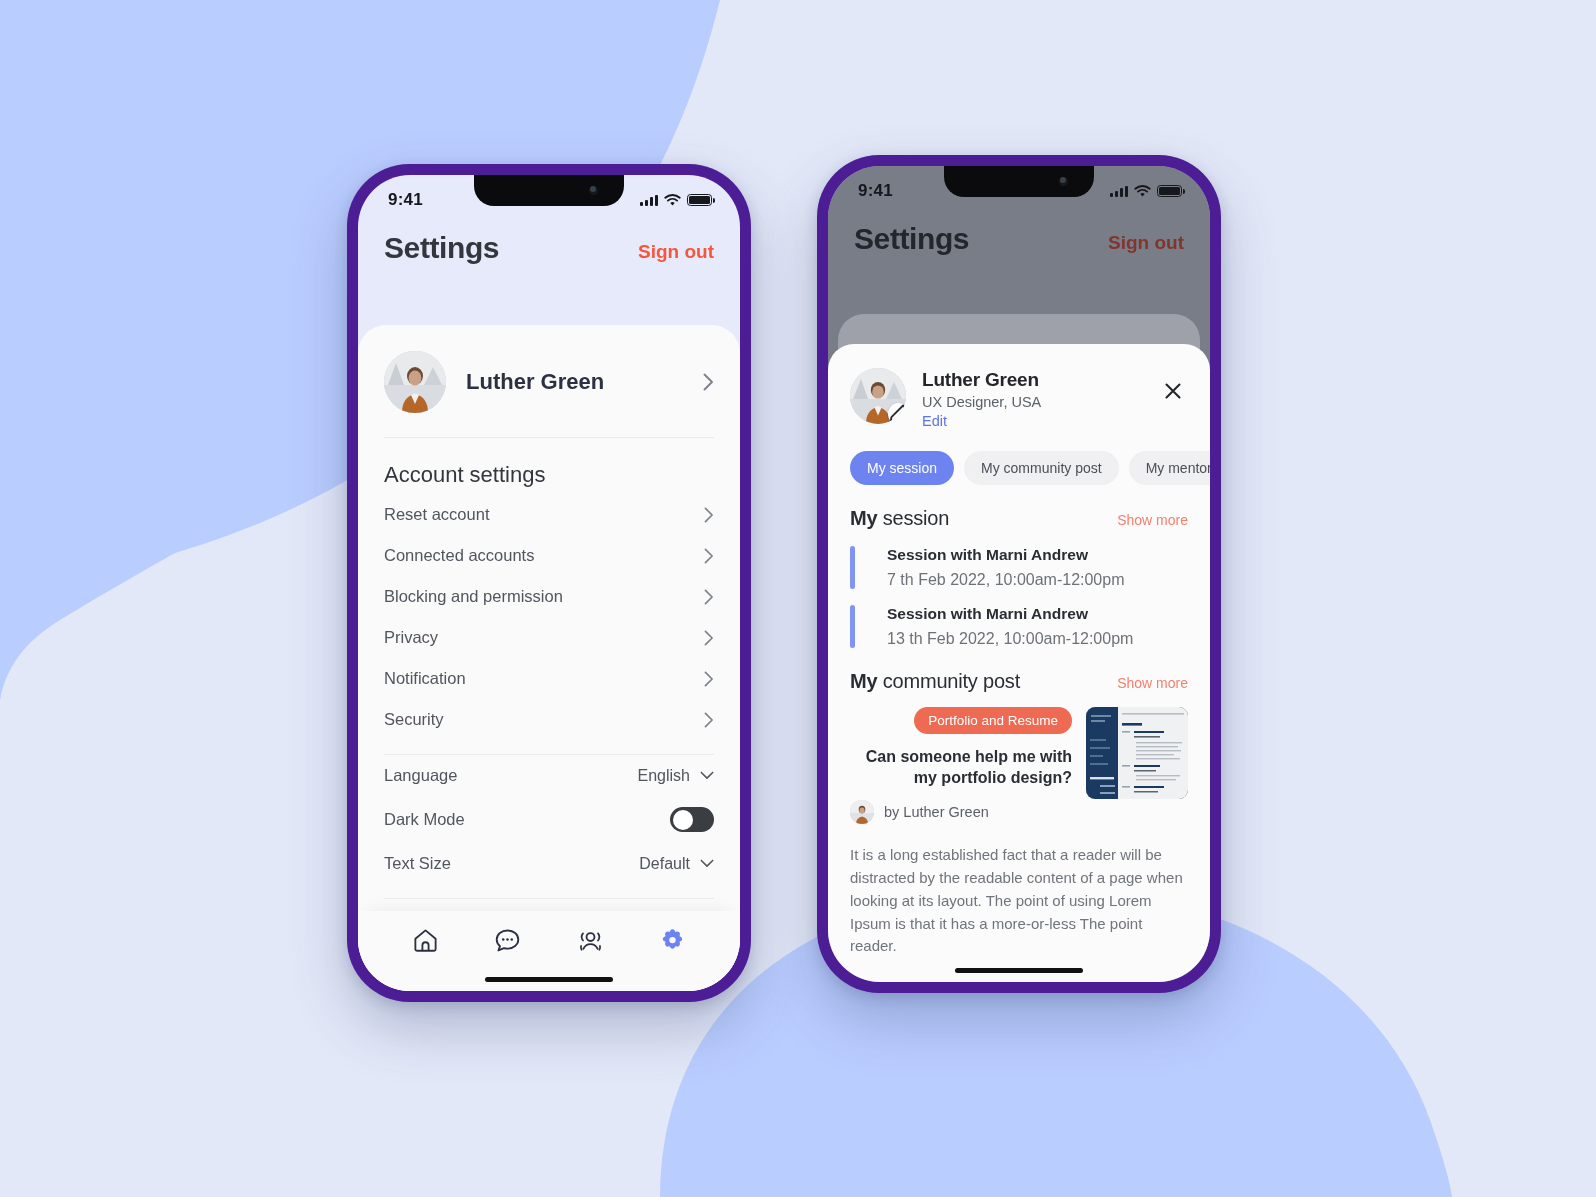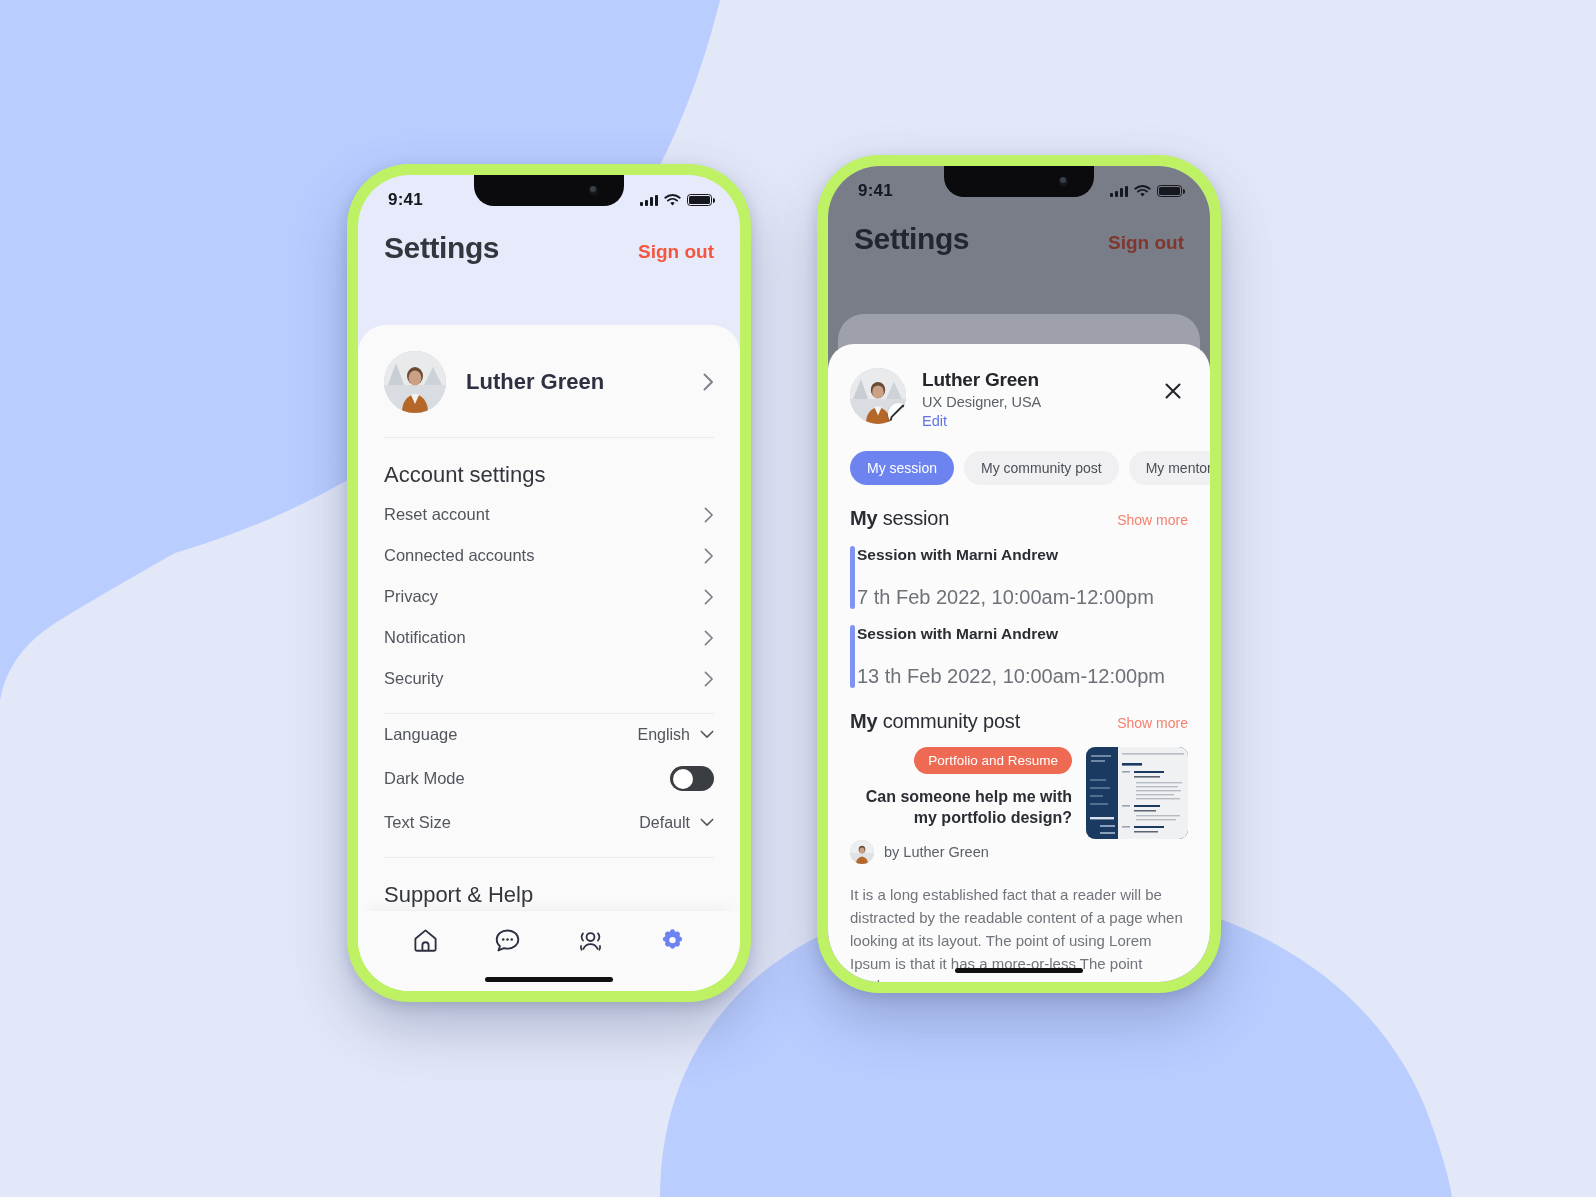--- a/index.html
+++ b/index.html
@@ -15,21 +15,21 @@
     overflow: hidden;
   }
   
   .bg-svg { position: absolute; inset: 0; width: 1596px; height: 1197px; }
 
   
   .phone {
     position: absolute;
     width: 404px; height: 838px;
     border-radius: 62px;
-    background: #bef264;
+    background: #4c1d95;
     padding: 11px;
     box-shadow: 0 26px 55px rgba(60,72,120,.30), 0 4px 14px rgba(40,50,90,.18);
   }
   .phone::before{ 
     content:"";
     position:absolute; inset:-3px;
     border-radius: 65px;
     background: linear-gradient(135deg,#cfe0ea 0%, #8fa3ae 22%, #e6f1f6 45%, #7d929d 70%, #c7d9e4 100%);
     z-index:-1;
   }
@@ -195,24 +195,24 @@
 
   .sec-head{
     display:flex; align-items:baseline; justify-content:space-between;
     margin-top:22px;
   }
   .sec-h{ font-size:20px; color:#2a2d34; letter-spacing:-.2px;}
   .sec-h b{ font-weight:700; }
   .sec-h span{ font-weight:400; }
   .showmore{ font-size:14px; color:#f4806e; cursor:pointer;}
 
-  .sess{ display:flex; gap:2px; margin-top:16px; }
+  .sess{ display:flex; gap:32px; margin-top:16px; }
   .sess .bar{ width:5px; border-radius:3px; background:#8094f2; flex:0 0 auto;}
   .sess-t{ font-size:15.5px; font-weight:700; color:#2a2d34; }
-  .sess-d{ font-size:20px; color:#6d7178; margin-top:22px; }
+  .sess-d{ font-size:16px; color:#6d7178; margin-top:7px; }
 
   .post{ display:flex; gap:14px; margin-top:14px; align-items:flex-start;}
   .post-l{ flex:1;text-align:right; }
   .tag{
     display:inline-block; background:#ee6a52; color:#fff;
     font-size:13.5px; padding:6px 14px; border-radius:14px;
   }
   .post-title{ font-size:16px; font-weight:700; color:#2a2d34; line-height:1.32; margin-top:12px;}
   .post-by{ display:flex; align-items:center; gap:10px; margin-top:12px;}
   .post-by .pa{ width:24px;height:24px;border-radius:50%;overflow:hidden;background:#cfd3d8;}
@@ -301,20 +301,26 @@
           <div class="sec-title">Account settings</div>
 
           <div class="opt-row">
             <div class="opt-label">Reset account</div>
             <svg width="10" height="16" viewBox="0 0 11 18">
                 <path d="M1.5 1.5 L9 9 L1.5 16.5" stroke="#7c828c" stroke-width="1.9" fill="none" stroke-linecap="round" stroke-linejoin="round"></path>
               </svg>
           </div>
           <div class="opt-row">
             <div class="opt-label">Connected accounts</div>
+            <svg width="10" height="16" viewBox="0 0 11 18">
+                <path d="M1.5 1.5 L9 9 L1.5 16.5" stroke="#7c828c" stroke-width="1.9" fill="none" stroke-linecap="round" stroke-linejoin="round"></path>
+              </svg>
+          </div>
+          <div class="opt-row">
+            <div class="opt-label">Blocking and permission</div>
             <svg width="10" height="16" viewBox="0 0 11 18">
                 <path d="M1.5 1.5 L9 9 L1.5 16.5" stroke="#7c828c" stroke-width="1.9" fill="none" stroke-linecap="round" stroke-linejoin="round"></path>
               </svg>
           </div>
           <div class="opt-row">
             <div class="opt-label">Privacy</div>
             <svg width="10" height="16" viewBox="0 0 11 18">
                 <path d="M1.5 1.5 L9 9 L1.5 16.5" stroke="#7c828c" stroke-width="1.9" fill="none" stroke-linecap="round" stroke-linejoin="round"></path>
               </svg>
           </div>

